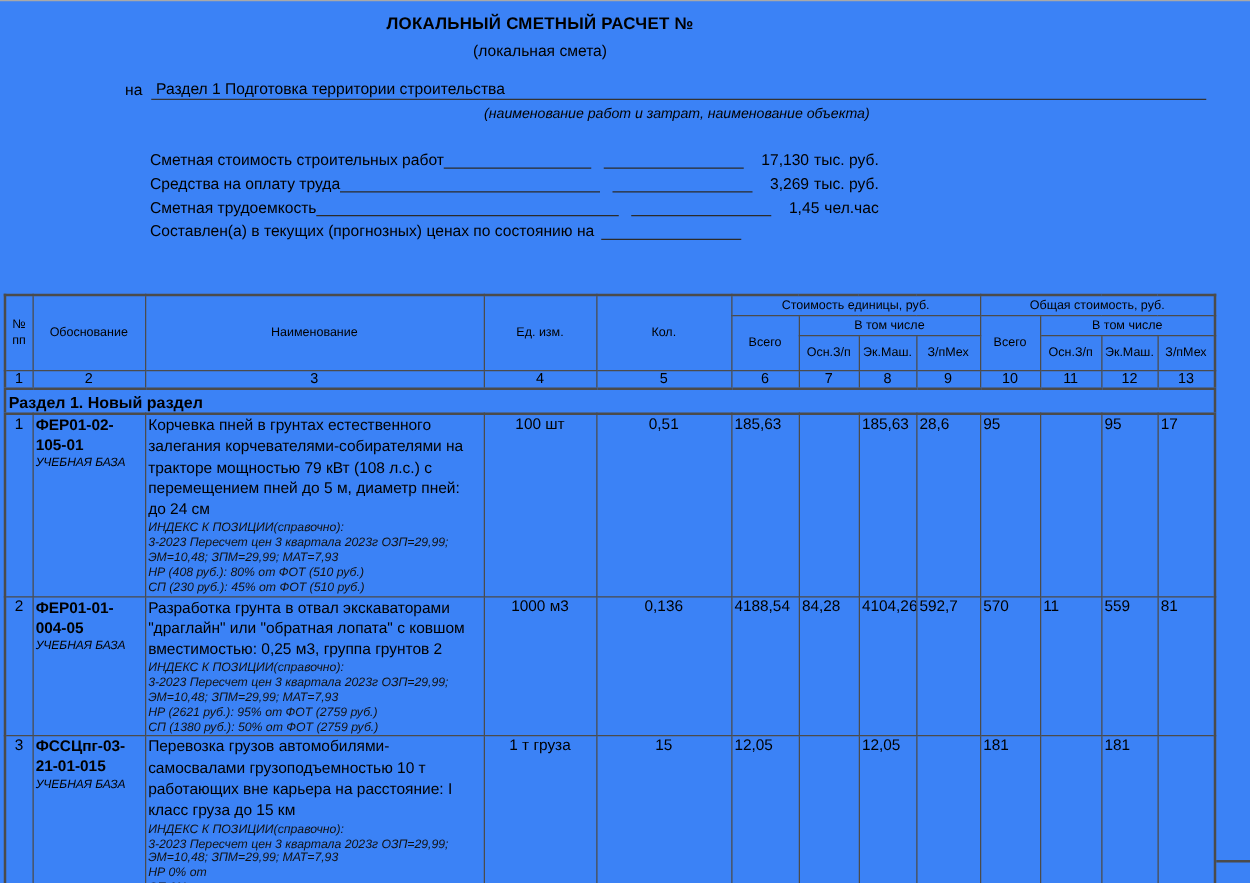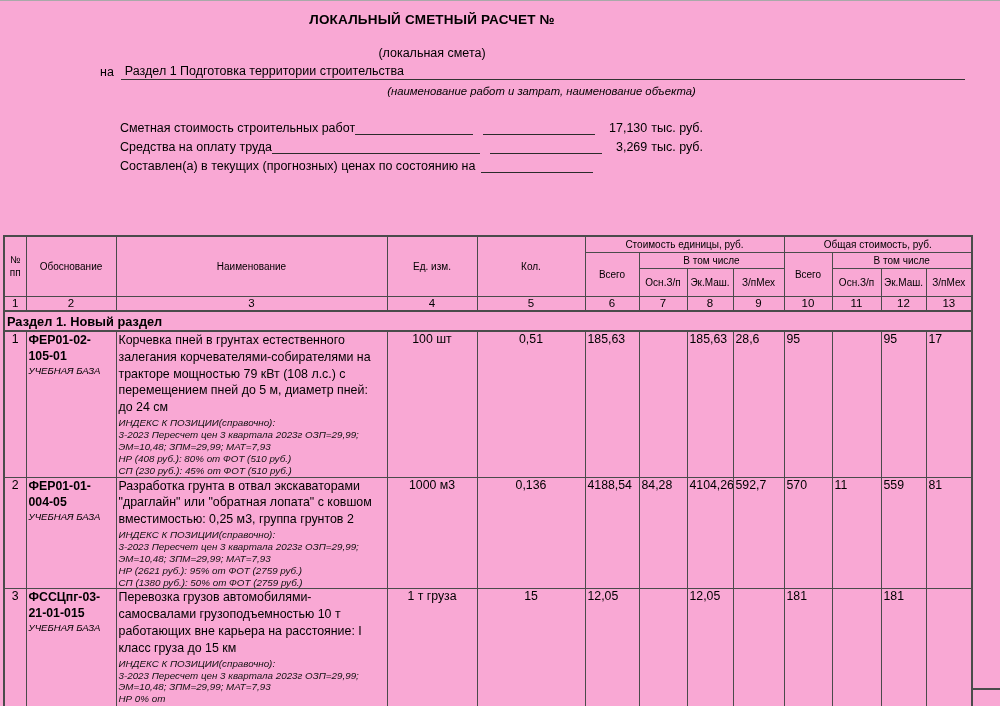--- a/index.html
+++ b/index.html
@@ -1,24 +1,24 @@
 <!DOCTYPE html>
 <html><head>
 <meta charset="utf-8">
 <style>
   html,body { margin:0; padding:0; background:#fff; }
   .sheet {
-    position:relative; width:1000px; height:706px; background:#f9a8d4;
+    position:relative; width:1000px; height:706px; background:#3b82f6;
     font-family:"Liberation Sans", sans-serif; color:#000; overflow:hidden;
     border-top:1px solid #a9a9a9;
   }
   
   .title-wrap { position:absolute; top:9px; left:0; width:864px; text-align:center; }
   .doc-title { font-size:13.5px; font-weight:bold; letter-spacing:0.2px; }
-  .doc-subtitle { position:absolute; top:45px; left:0; width:864px; text-align:center; font-size:12.5px; }
+  .doc-subtitle { position:absolute; top:33px; left:0; width:864px; text-align:center; font-size:12.5px; }
   .object-row { position:absolute; top:63px; left:100px; width:865px; display:flex; align-items:flex-end; font-size:12.5px; }
   .object-na { margin-right:7px; padding-bottom:1px; }
   .object-line { flex:1; border-bottom:1px solid #333; padding:0 0 1px 4px; }
   .object-caption { position:absolute; top:84px; left:118px; width:847px; text-align:center; font-style:italic; font-size:11.3px; }
   
   .basis { position:absolute; top:118px; left:120px; width:583px; font-size:12.5px; }
   .basis-heading { height:19px; line-height:19px; }
   .basis-row { height:19px; display:flex; align-items:stretch; line-height:19px; }
   .b-fill { flex:1; border-bottom:1px solid #2b2b2b; height:15px; }
   .b-fill2 { width:112px; border-bottom:1px solid #2b2b2b; height:15px; margin-left:10px; }
@@ -70,20 +70,27 @@
       <span class="b-fill2"></span>
       <span class="b-val">17,130</span>
       <span class="b-unit">тыс. руб.</span>
     </div>
     <div class="basis-row">
       <span>Средства  на оплату труда</span>
       <span class="b-fill"></span>
       <span class="b-fill2"></span>
       <span class="b-val">3,269</span>
       <span class="b-unit">тыс. руб.</span>
+    </div>
+    <div class="basis-row">
+      <span>Сметная трудоемкость</span>
+      <span class="b-fill"></span>
+      <span class="b-fill2"></span>
+      <span class="b-val">1,45</span>
+      <span class="b-unit">чел.час</span>
     </div>
     <div class="basis-row short">
       <span>Составлен(а) в текущих (прогнозных) ценах по состоянию на</span>
       <span class="b-fill2"></span>
     </div>
   </div>
 
   <table class="est">
     <colgroup>
       <col style="width:22px">

